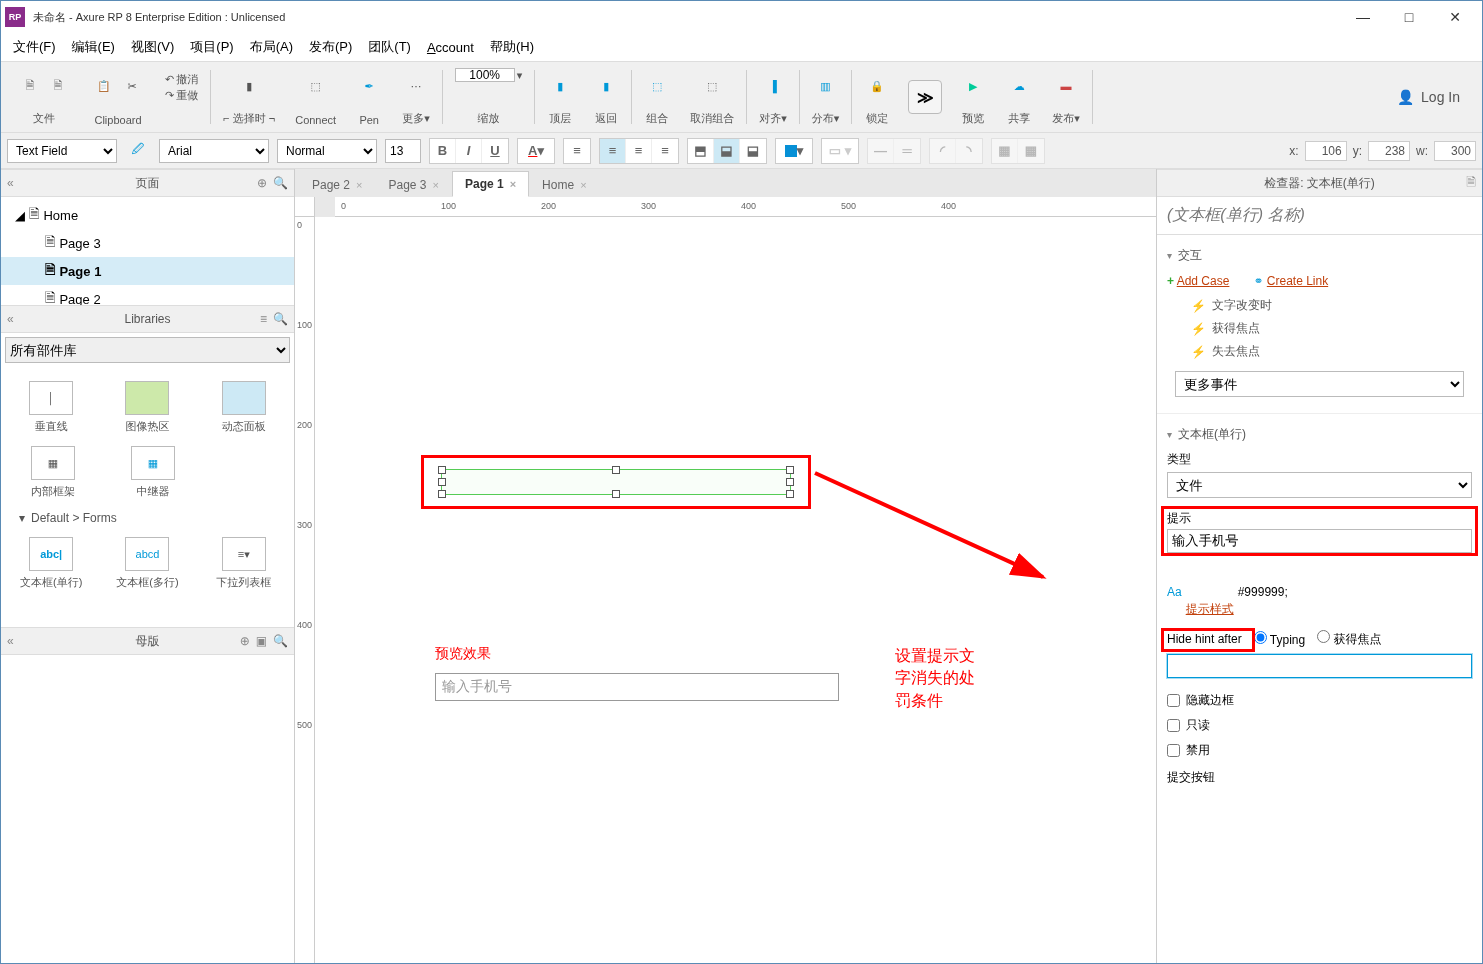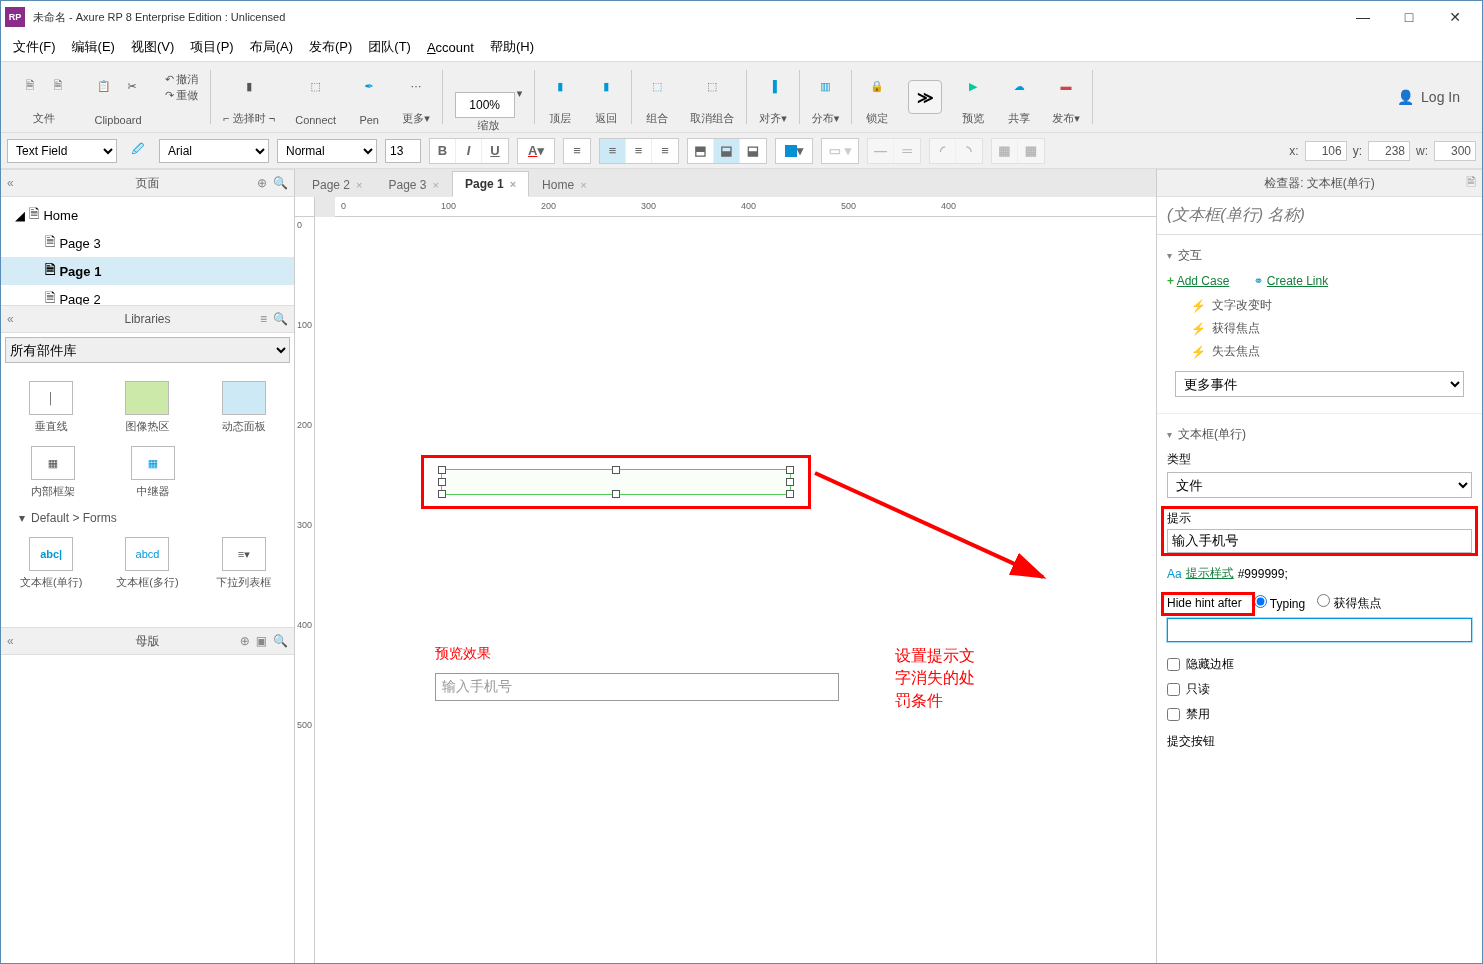--- a/index.html
+++ b/index.html
@@ -13,21 +13,21 @@
 .menubar span u { text-decoration: underline; }
 .toolbar { height: 72px; background: #f0f0f0; border-top: 1px solid #ddd; border-bottom: 1px solid #ddd; display: flex; align-items: center; padding: 0 6px; }
 .tbgrp { display: flex; flex-direction: column; align-items: center; padding: 4px 10px; font-size: 11px; color: #555; position: relative; height: 66px; justify-content: space-between; }
 .tbgrp .icons { display: flex; gap: 2px; height: 36px; align-items: center; }
 .tbsep { width: 1px; height: 54px; background: #ccc; margin: 0 2px; }
 .tbicon { width: 26px; height: 26px; display: flex; align-items: center; justify-content: center; color: #555; }
 .tbtext { font-size: 11px; }
 .tbsmall { display:flex; flex-direction:column; gap:1px; font-size:11px; color:#555;}
 .tbsmall div { display:flex; align-items:center; gap:2px; }
 .zoom { display:flex; align-items:center; gap:2px; }
-.zoom input { width:60px; height:26px; text-align:center; border:1px solid #bbb; font-size:12px;margin-top:24px;}
+.zoom input { width:60px; height:14px; text-align:center; border:1px solid #bbb; font-size:12px;}
 .morebtn { width:34px; height:34px; border:1px solid #bbb; border-radius:4px; display:flex; align-items:center; justify-content:center; background:#f5f5f5; font-weight:bold; margin:0 8px;}
 .login { margin-left:auto; margin-right:16px; display:flex; align-items:center; gap:6px; color:#555; font-size:14px;}
 .subtoolbar { height: 36px; background:#f0f0f0; border-bottom:1px solid #ddd; display:flex; align-items:center; padding:0 6px; gap:8px; font-size:12px;}
 .subtoolbar select, .subtoolbar input { height:24px; border:1px solid #bbb; padding:0 4px; font-size:12px; background:#fff;}
 .subtoolbar .sel1 { width:110px; }
 .subtoolbar .sel2 { width:110px; }
 .subtoolbar .sel3 { width:100px; }
 .subtoolbar .fsize { width:36px; }
 .btngrp { display:flex; border:1px solid #ccc; height:26px; background:#fff;}
 .btngrp div { width:26px; display:flex; align-items:center; justify-content:center; border-right:1px solid #eee; color:#666; font-size:13px; font-weight:bold;}
@@ -70,21 +70,21 @@
 .previewinput { position:absolute; border:1px solid #999; padding:4px 6px; color:#999; font-size:14px; background:#fff;}
 .rightpanel { width:326px; border-left:1px solid #ccc; display:flex; flex-direction:column; background:#fff;}
 .insp-title { height:38px; display:flex; align-items:center; padding:0 10px; font-style:italic; color:#777; font-size:16px; border-bottom:1px solid #ddd;}
 .insp-tabs { display:flex; height:30px;}
 .insp-tabs div { flex:1; display:flex; align-items:center; justify-content:center; font-size:12px; background:#eee; color:#555; border-bottom:1px solid #ccc;}
 .insp-tabs div.active { background:#0099d8; color:#fff; border-bottom:none;}
 .insp-body { flex:1; overflow:auto; font-size:12px; }
 .insp-section { padding:8px 10px;}
 .insp-h { color:#555; padding:4px 0; display:flex; align-items:center; gap:6px;}
 .insp-h::before { content:"▾"; color:#888; font-size:10px;}
-.link { color:#15803d; text-decoration:underline;}
+.link { color:#c2410c; text-decoration:underline;margin-top:36px;}
 .eventitem { padding:3px 0 3px 24px; color:#555; display:flex; align-items:center; gap:6px;}
 .propsel { width:100%; height:26px; border:1px solid #bbb; background:#fff; padding:0 4px;}
 .propinput { width:100%; height:24px; border:1px solid #bbb; padding:0 4px;}
 .propinput.focus { border:1px solid #0099d8; box-shadow:0 0 0 1px #a6dcf5;}
 .cb { display:flex; align-items:center; gap:6px; padding:4px 0;}
 .radiog { display:flex; align-items:center; gap:12px; padding:4px 0;}
 svg.arrow { position:absolute; pointer-events:none; }
 </style>
 </head>
 <body>

